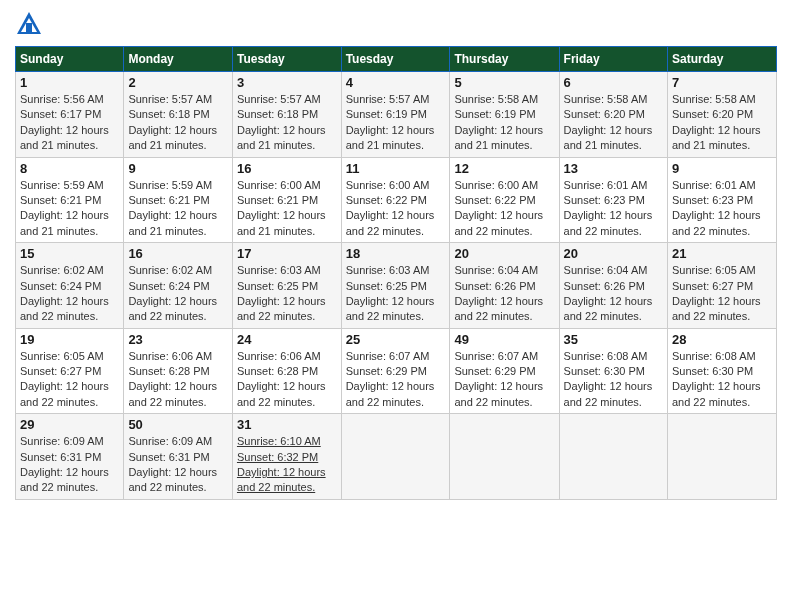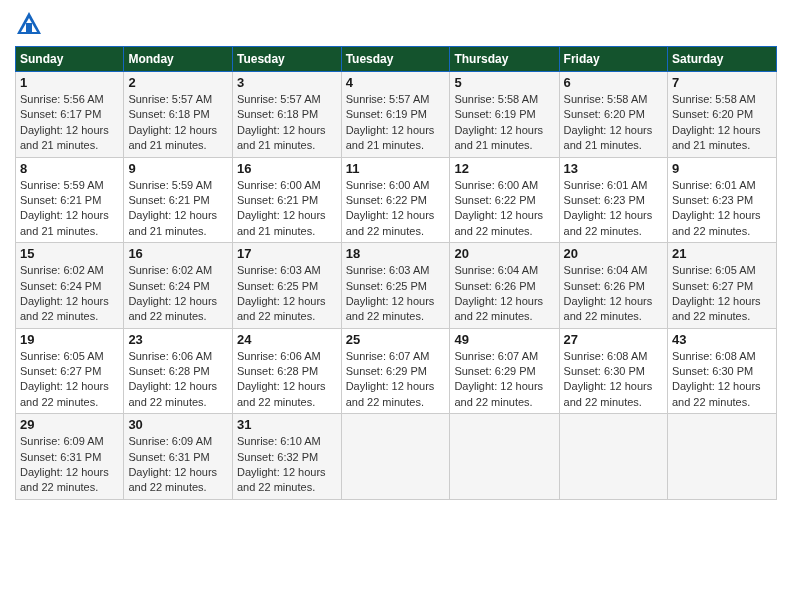--- a/index.html
+++ b/index.html
@@ -309,52 +309,52 @@
 and 22 minutes.</div>
           </td>
           <td>
             <span class="day-number">49</span>
             <div class="day-info" style="white-space: pre-line;">Sunrise: 6:07 AM
 Sunset: 6:29 PM
 Daylight: 12 hours
 and 22 minutes.</div>
           </td>
           <td>
-            <span class="day-number">27</span>
+            <span class="day-number">35</span>
             <div class="day-info" style="white-space: pre-line;">Sunrise: 6:08 AM
 Sunset: 6:30 PM
 Daylight: 12 hours
 and 22 minutes.</div>
           </td>
           <td>
-            <span class="day-number">43</span>
+            <span class="day-number">28</span>
             <div class="day-info" style="white-space: pre-line;">Sunrise: 6:08 AM
 Sunset: 6:30 PM
 Daylight: 12 hours
 and 22 minutes.</div>
           </td>
         </tr>
         <tr>
           <td>
             <span class="day-number">29</span>
             <div class="day-info" style="white-space: pre-line;">Sunrise: 6:09 AM
 Sunset: 6:31 PM
 Daylight: 12 hours
 and 22 minutes.</div>
           </td>
           <td>
-            <span class="day-number">30</span>
+            <span class="day-number">50</span>
             <div class="day-info" style="white-space: pre-line;">Sunrise: 6:09 AM
 Sunset: 6:31 PM
 Daylight: 12 hours
 and 22 minutes.</div>
           </td>
           <td>
             <span class="day-number">31</span>
-            <div class="day-info" style="white-space: pre-line;">Sunrise: 6:10 AM
+            <div class="day-info" style="white-space: pre-line; text-decoration: underline;">Sunrise: 6:10 AM
 Sunset: 6:32 PM
 Daylight: 12 hours
 and 22 minutes.</div>
           </td>
           <td class="empty-cell"></td>
           <td class="empty-cell"></td>
           <td class="empty-cell"></td>
           <td class="empty-cell"></td>
         </tr>
       </tbody>

